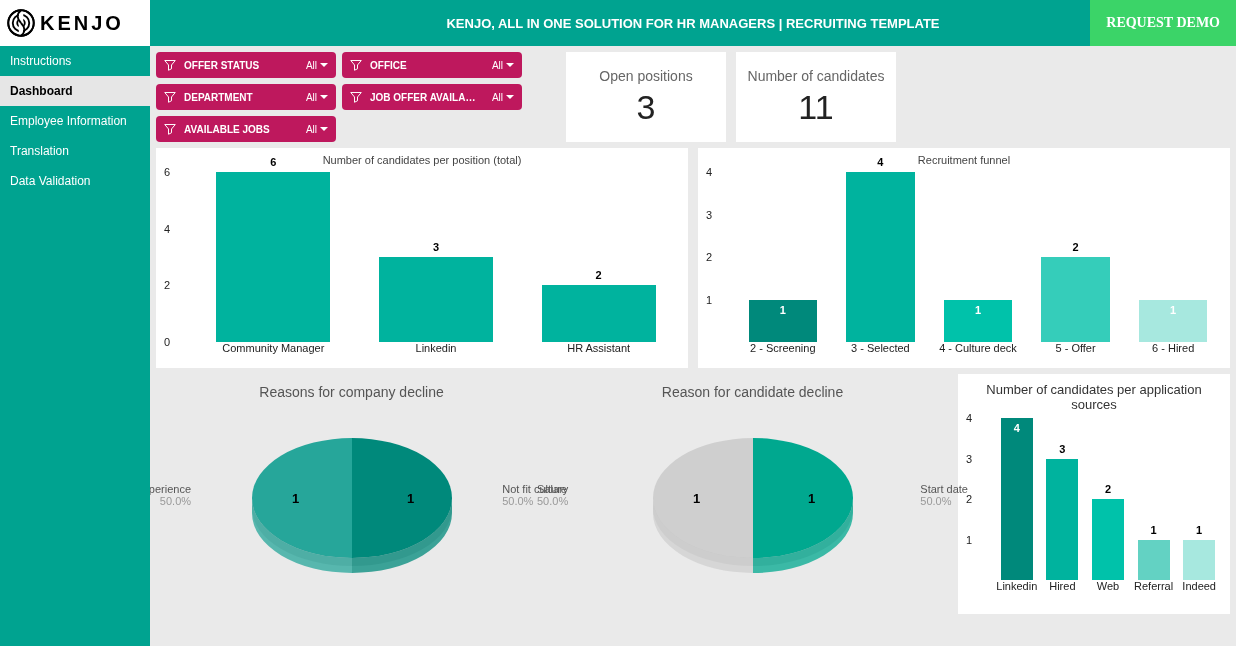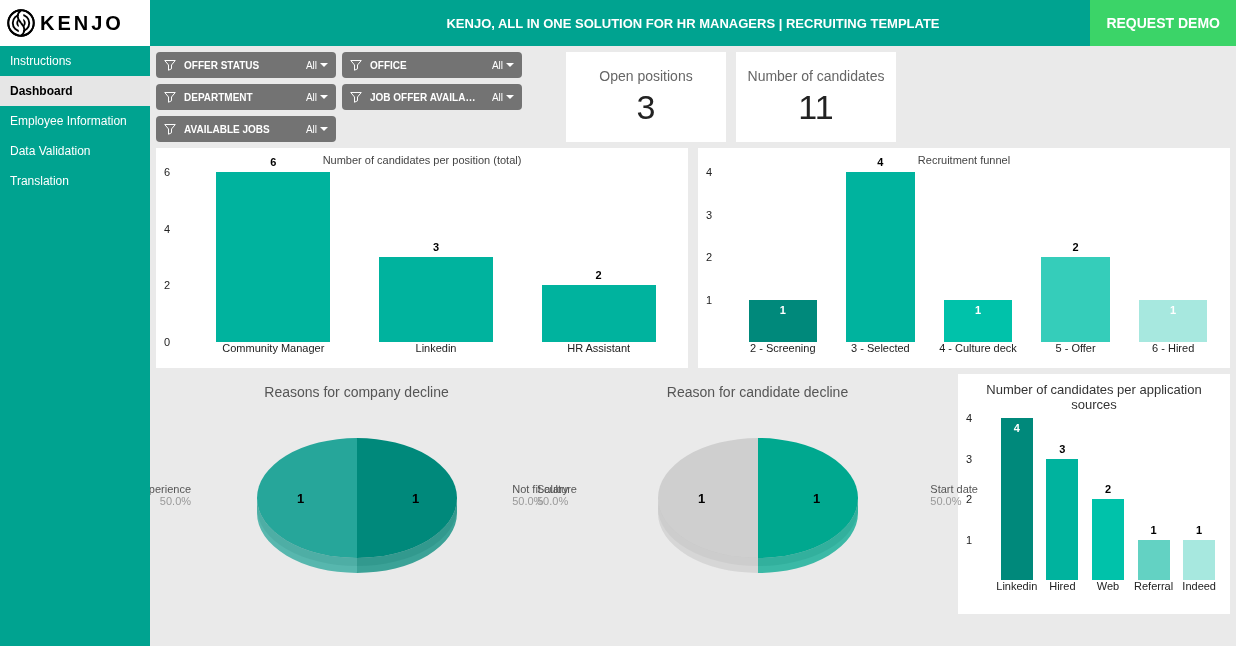--- a/index.html
+++ b/index.html
@@ -7,46 +7,46 @@
 .app { display: flex; height: 100%; }
 .sidebar { width: 150px; background: #00a390; flex-shrink: 0; }
 .logo-box { background: #fff; height: 46px; display: flex; align-items: center; padding-left: 6px; gap: 4px; }
 .logo-icon { width: 30px; height: 30px; }
 .logo-text { font-size: 20px; font-weight: 700; letter-spacing: 3px; color: #000; }
 .nav-item { padding: 8px 10px; color: #fff; font-size: 12px; cursor: pointer; }
 .nav-item.active { background: #e6e6e6; color: #000; font-weight: 700; }
 .main { flex: 1; display: flex; flex-direction: column; overflow: hidden; }
 .topbar { background: #00a390; height: 46px; display: flex; align-items: center; position: relative; }
 .topbar-title { flex: 1; text-align: center; color: #fff; font-weight: 700; font-size: 13px; padding: 0 12px; }
-.request-demo { position: absolute; right: 0; top: 0; bottom: 0; background: #3bd468; color: #fff; font-weight: 700; font-size: 14px; display: flex; align-items: center; padding: 16px 16px; }
+.request-demo { position: absolute; right: 0; top: 0; bottom: 0; background: #3bd468; color: #fff; font-weight: 700; font-size: 14px; display: flex; align-items: center; padding: 16px 16px; font-family: Liberation Serif, serif; }
 .content { flex: 1; background: #eaeaea; padding: 6px; overflow: hidden; }
 .top-row { display: flex; gap: 10px; margin-bottom: 6px; }
 .filters { width: 400px; display: flex; flex-wrap: wrap; gap: 6px; }
-.filter-chip { background: #737373; color: #fff; border-radius: 4px; height: 26px; display: flex; align-items: center; padding: 0 8px; font-size: 10px; font-weight: 700; gap: 8px; width: 180px; justify-content: space-between; }
+.filter-chip { background: #be185d; color: #fff; border-radius: 4px; height: 26px; display: flex; align-items: center; padding: 0 8px; font-size: 10px; font-weight: 700; gap: 8px; width: 180px; justify-content: space-between; }
 .filter-chip .chip-left { display: flex; align-items: center; gap: 8px; overflow: hidden; }
 .filter-chip .chip-label { white-space: nowrap; overflow: hidden; text-overflow: ellipsis; max-width: 110px; }
 .filter-icon { width: 12px; height: 12px; }
 .chip-value { display: flex; align-items: center; gap: 3px; font-size: 10px; font-weight: 400; }
 .caret { width: 0; height: 0; border-left: 4px solid transparent; border-right: 4px solid transparent; border-top: 4px solid #fff; }
 .kpi { background: #fff; flex: 0 0 160px; display: flex; flex-direction: column; align-items: center; justify-content: center; padding: 10px 0; }
 .kpi-label { color: #666; font-size: 14px; margin-bottom: 4px; }
 .kpi-value { font-size: 34px; color: #222; }
 .charts-row { display: flex; gap: 10px; margin-bottom: 6px; }
 .card { background: #fff; padding: 6px 8px 8px 8px; }
 .card-title { text-align: center; font-size: 11px; color: #444; margin-bottom: 6px; }
 .bar-area { position: relative; }
 .y-axis { position: absolute; left: 0; top: 0; bottom: 18px; width: 24px; }
 .y-tick { position: absolute; left: 0; font-size: 11px; color: #222; }
 .bars { margin-left: 28px; display: flex; align-items: flex-end; gap: 0; height: 170px; border: none; }
 .bar-col { flex: 1; display: flex; flex-direction: column; align-items: center; justify-content: flex-end; position: relative; }
 .bar { width: 70%; position: relative; }
 .bar-label { position: absolute; top: -16px; left: 0; right: 0; text-align: center; font-size: 11px; font-weight: 700; }
 .bar-x { height: 18px; display: flex; margin-left: 28px; }
 .bar-x div { flex: 1; text-align: center; font-size: 11px; color: #222; }
-.pie-row { display: flex; height: 240px; }
+.pie-row { display: flex; gap: 10px; height: 240px; }
 .pie-card { flex: 1; padding: 10px; }
 .pie-title { text-align: center; font-size: 14px; color: #555; margin-bottom: 8px; }
 .pie-svg-wrap { position: relative; display: flex; justify-content: center; }
 .pie-side-label { position: absolute; font-size: 11px; color: #555; }
 .pie-side-label .pct { color: #999; font-size: 11px; }
 .sources-card { width: 272px; background: #fff; padding: 8px; }
 .sources-title { text-align: center; font-size: 13px; color: #333; margin-bottom: 6px; }
 </style>
 </head>
 <body>
@@ -62,22 +62,22 @@
         <circle cx="20" cy="20" r="17" fill="none" stroke="#000" stroke-width="2.5"></circle>
         <path d="M20 20 C 14 14, 14 8, 20 3" fill="none" stroke="#000" stroke-width="2.5"></path>
         <path d="M20 20 C 26 26, 26 32, 20 37" fill="none" stroke="#000" stroke-width="2.5"></path>
       </svg>
       <span class="logo-text">KENJO</span>
     </div>
     <div id="nav">
         <div class="nav-item">Instructions</div>
         <div class="nav-item active">Dashboard</div>
         <div class="nav-item">Employee Information</div>
+        <div class="nav-item">Translation</div>
         <div class="nav-item">Data Validation</div>
-        <div class="nav-item">Translation</div>
       </div>
   </div>
 
   <div class="main">
     <div class="topbar">
       <div class="topbar-title">KENJO, ALL IN ONE SOLUTION FOR HR MANAGERS | RECRUITING TEMPLATE</div>
       <div class="request-demo">REQUEST DEMO</div>
     </div>
 
     <div class="content">

